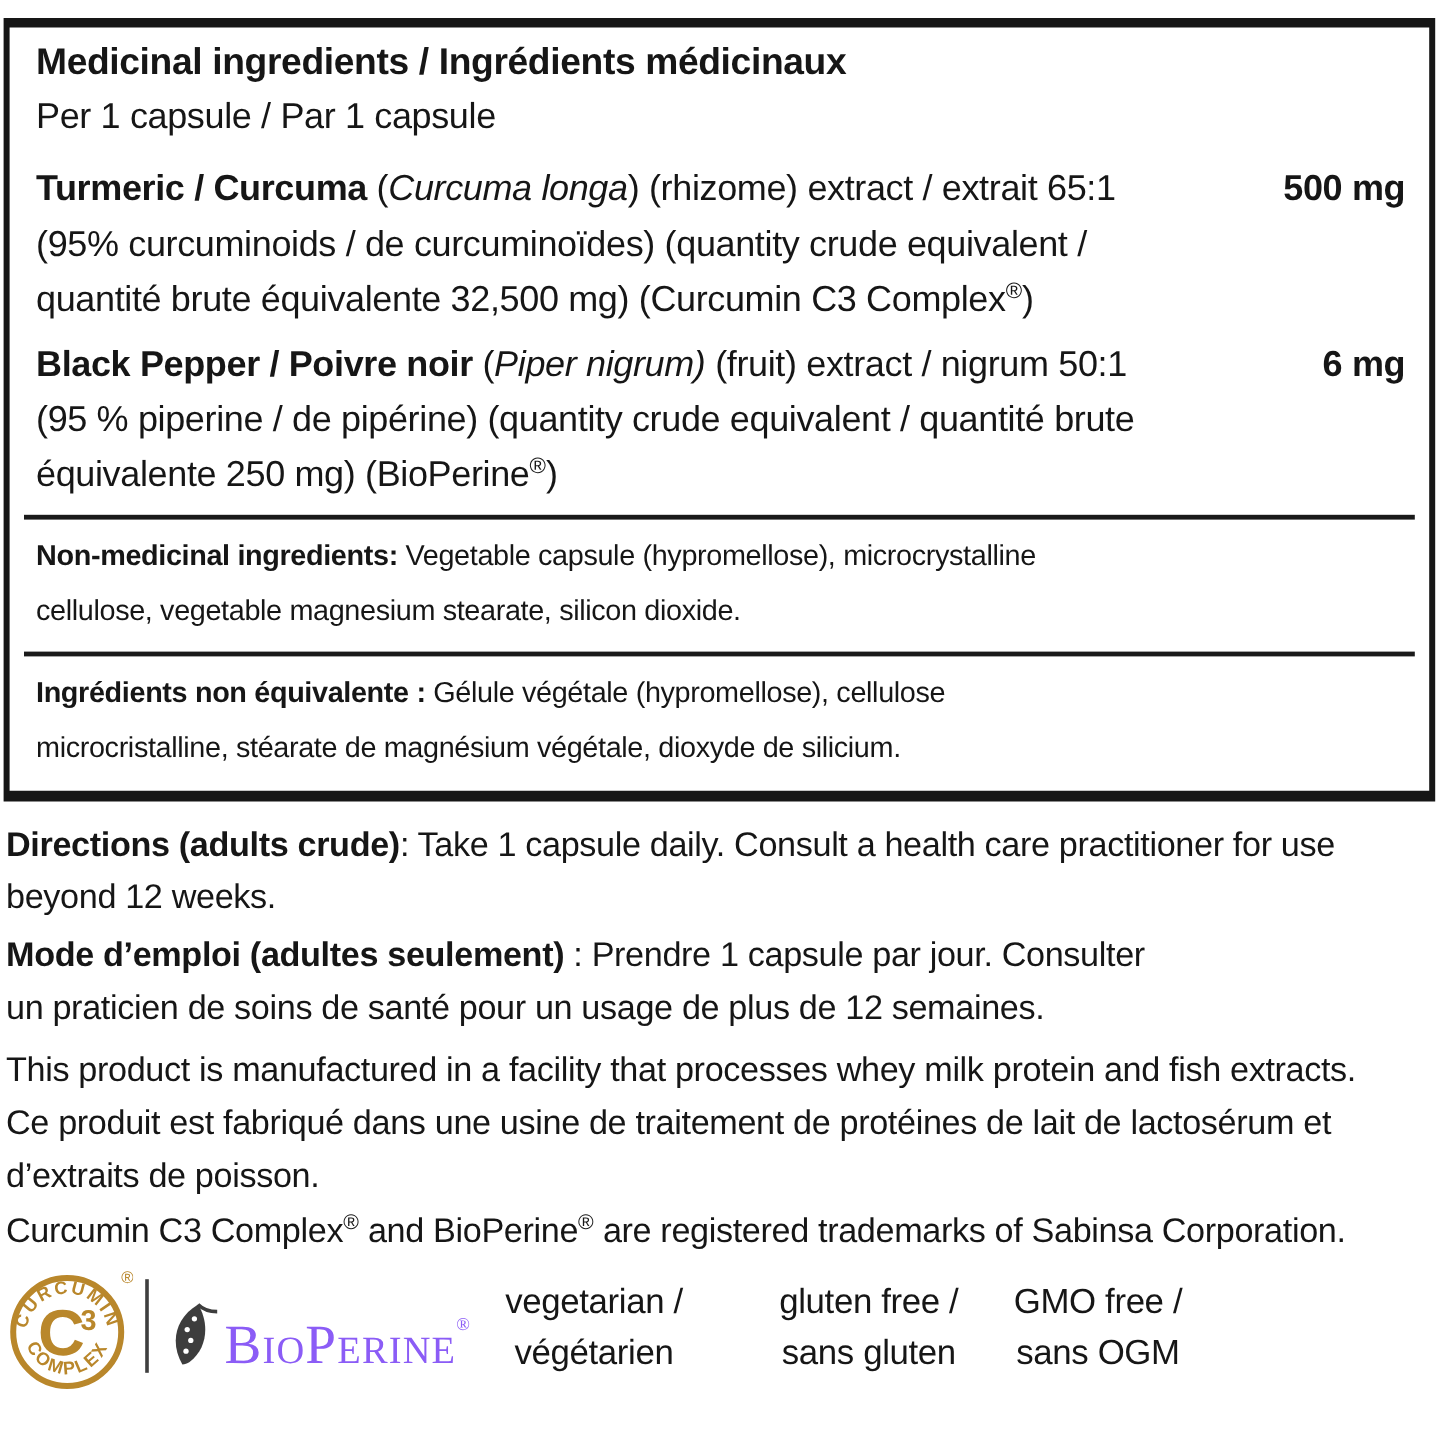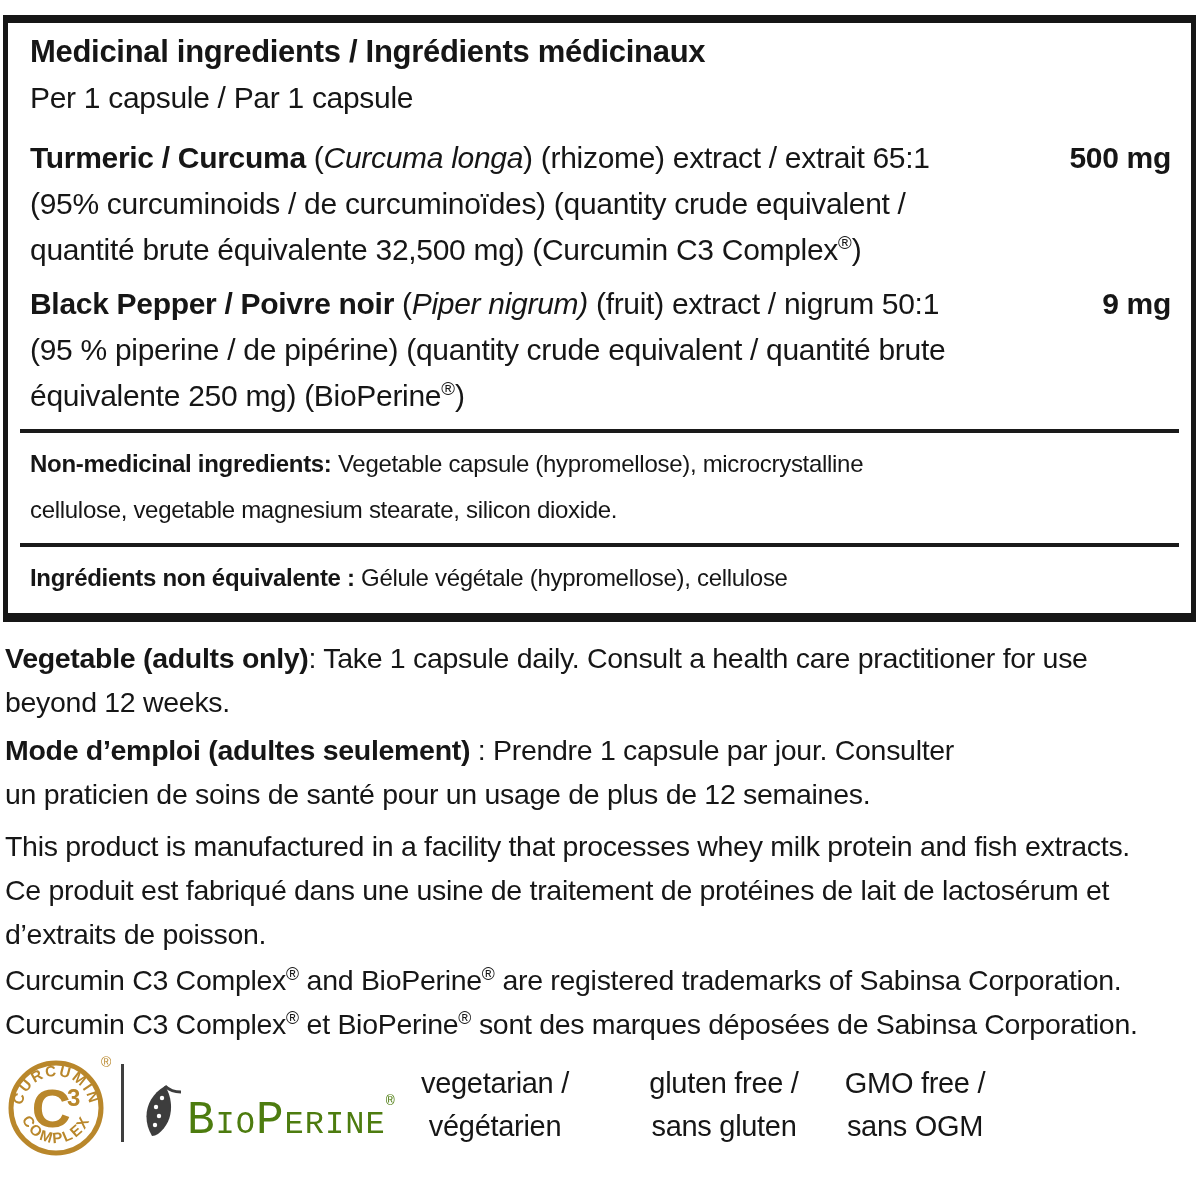--- a/index.html
+++ b/index.html
@@ -23,22 +23,22 @@
   .below { padding:0 6px 0 5px; font-size:28.5px; }
   .para .tline { line-height:44px; }
   .para.p-directions { margin-top:14px; }
   .para.p-mode { margin-top:4px; }
   .para.p-facility { margin-top:8px; }
   .para.p-trademark { margin-top:2px; }
   .footer-row { position:relative; height:110px; margin-top:2px; }
   .c3-logo { position:absolute; left:2px; top:6px; }
   .logo-divider { position:absolute; left:116px; top:16px; width:3px; height:78px; background:#3f3f3f; }
   .bioperine { position:absolute; left:138px; top:26px; display:flex; align-items:center; }
-  .bioperine-word { font-family:Liberation Mono, monospace; font-variant:small-caps;
-    font-size:46px; font-weight:500; color:#4d7c0f; letter-spacing:1px; line-height:56px; margin-left:4px; }
+  .bioperine-word { font-family:Liberation Serif, serif; font-variant:small-caps;
+    font-size:46px; font-weight:500; color:#8b5cf6; letter-spacing:1px; line-height:56px; margin-left:4px; }
   .bioperine-reg { font-size:15px; vertical-align:28px; letter-spacing:0; }
   .badge { position:absolute; top:14px; width:220px; text-align:center;
     font-size:29px; line-height:43px; }
   .badge .bline { white-space:nowrap; }
   .badge-veg { left:380px; } .badge-gluten { left:609px; } .badge-gmo { left:800px; }
 </style>
 </head>
 <body>
 
 <div>
@@ -55,54 +55,54 @@
         </div>
       <div class="ing-amount">500 mg</div>
     </div>
 
     <div class="ing-row second">
       <div class="ing-lines">
           <div class="tline"><span class="rb">Black Pepper / Poivre noir</span><span> (</span><span class="ri">Piper nigrum)</span><span> (fruit) extract / nigrum 50:1</span></div>
           <div class="tline"><span>(95 % piperine / de pipérine) (quantity crude equivalent / quantité brute</span></div>
           <div class="tline"><span>équivalente 250 mg) (BioPerine</span><span class="rs">®</span><span>)</span></div>
         </div>
-      <div class="ing-amount">9 mg</div>
+      <div class="ing-amount">6 mg</div>
     </div>
 
     <div class="rule"></div>
 
     <div class="nm-block">
         <div class="tline"><span class="rb">Non-medicinal ingredients:</span><span> Vegetable capsule (hypromellose), microcrystalline</span></div>
         <div class="tline"><span>cellulose, vegetable magnesium stearate, silicon dioxide.</span></div>
       </div>
 
     <div class="rule"></div>
 
     <div class="nm-block">
         <div class="tline"><span class="rb">Ingrédients non équivalente :</span><span> Gélule végétale (hypromellose), cellulose</span></div>
+        <div class="tline"><span>microcristalline, stéarate de magnésium végétale, dioxyde de silicium.</span></div>
       </div>
   </div>
 
   <div class="below">
     <div class="para p-directions">
-        <div class="tline"><span class="rb">Vegetable (adults only)</span><span>: Take 1 capsule daily. Consult a health care practitioner for use</span></div>
+        <div class="tline"><span class="rb">Directions (adults crude)</span><span>: Take 1 capsule daily. Consult a health care practitioner for use</span></div>
         <div class="tline"><span>beyond 12 weeks.</span></div>
       </div>
     <div class="para p-mode">
         <div class="tline"><span class="rb">Mode d’emploi (adultes seulement)</span><span> : Prendre 1 capsule par jour. Consulter</span></div>
         <div class="tline"><span>un praticien de soins de santé pour un usage de plus de 12 semaines.</span></div>
       </div>
     <div class="para p-facility">
         <div class="tline"><span>This product is manufactured in a facility that processes whey milk protein and fish extracts.</span></div>
         <div class="tline"><span>Ce produit est fabriqué dans une usine de traitement de protéines de lait de lactosérum et</span></div>
         <div class="tline"><span>d’extraits de poisson.</span></div>
       </div>
     <div class="para p-trademark">
         <div class="tline"><span>Curcumin C3 Complex</span><span class="rs">®</span><span> and BioPerine</span><span class="rs">®</span><span> are registered trademarks of Sabinsa Corporation.</span></div>
-        <div class="tline"><span>Curcumin C3 Complex</span><span class="rs">®</span><span> et BioPerine</span><span class="rs">®</span><span> sont des marques déposées de Sabinsa Corporation.</span></div>
       </div>
 
     <div class="footer-row">
 
       <svg class="c3-logo" width="104" height="104" viewBox="0 0 104 104">
         <defs>
           <path id="arcTop" d="M 15 56 A 34 34 0 0 1 83 56"></path>
           <path id="arcBot" d="M 13 53 A 36 36 0 0 0 85 53"></path>
         </defs>
         <circle cx="49" cy="54" r="45" fill="none" stroke="#B9872B" stroke-width="5"></circle>

